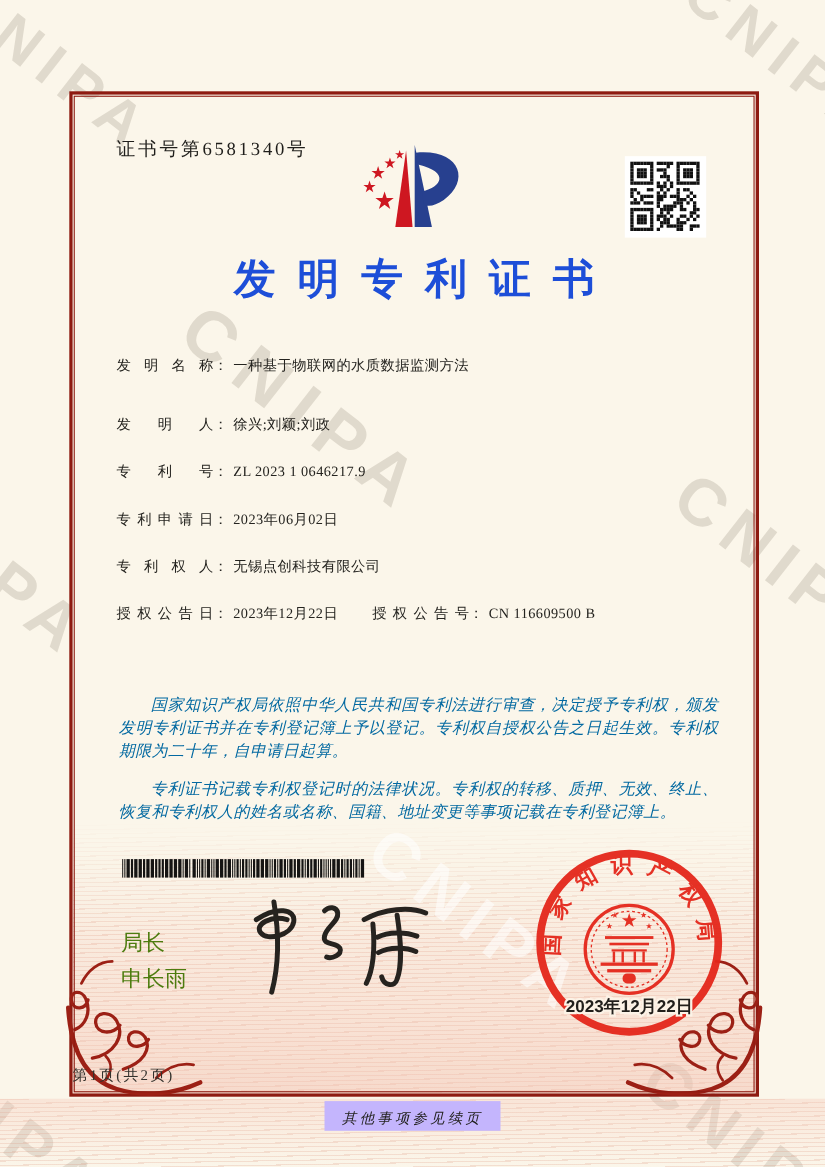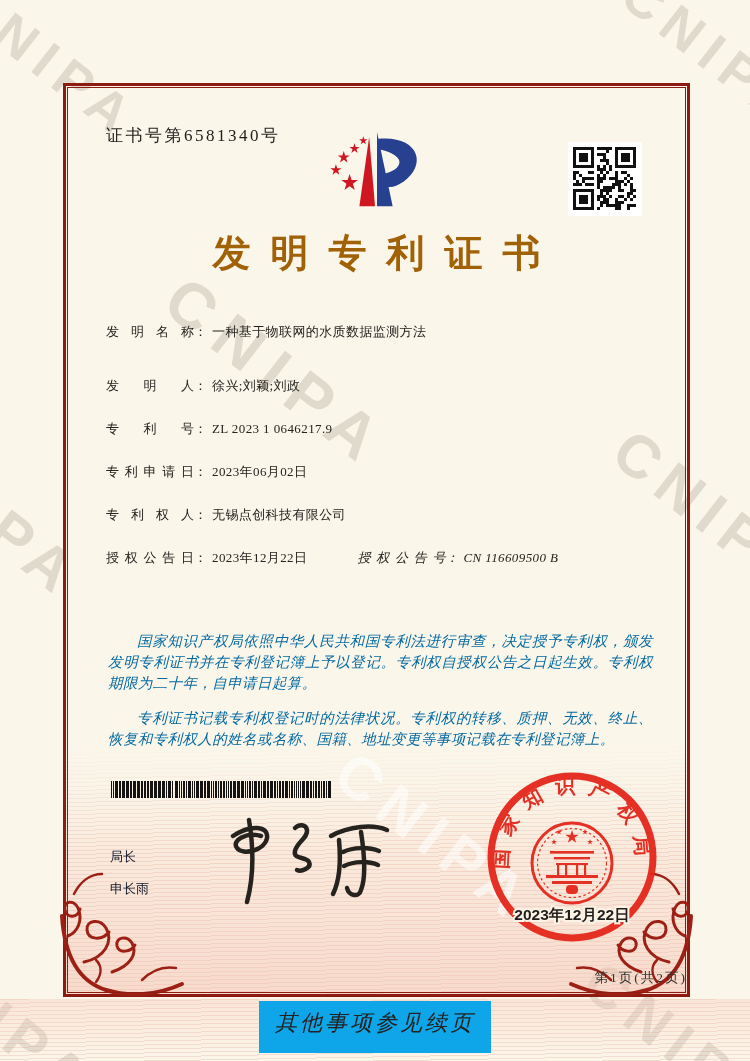--- a/index.html
+++ b/index.html
@@ -37,50 +37,50 @@
 
   .corner-orn{position:absolute;z-index:2;pointer-events:none;}
   .orn-left{left:-10px;bottom:-10px;}
   .orn-right{right:-10px;bottom:-10px;transform:scaleX(-1);}
 
   
   .cert-no{position:absolute;left:40px;top:38px;font-size:17px;letter-spacing:2.5px;color:#1f1e1b;z-index:4;}
   .logo{position:absolute;left:50%;transform:translateX(-50%);top:42px;width:120px;height:90px;z-index:4;}
   .qr-box{position:absolute;right:45px;top:56px;width:74px;height:74px;background:#fff;z-index:4;}
   .title{position:absolute;left:0;width:100%;top:142px;text-align:center;font-size:38px;
-         font-weight:600;letter-spacing:20px;text-indent:20px;color:#a16207;z-index:4;}
+         font-weight:600;letter-spacing:20px;text-indent:20px;color:#1d4ed8;z-index:4;}
 
   
   .fields{position:absolute;left:40px;top:233px;width:548px;font-size:13px;line-height:26px;z-index:4;}
   .field-row{margin:0 0 17px 0;}
   .field-row.first{margin-bottom:28px;}
   .field-row.addr{margin-bottom:9px;}
   .f-label{display:inline-block;width:88px;text-align:justify;text-align-last:justify;color:#24231f;}
   .f-colon{display:inline-block;width:18px;}
   .f-value{letter-spacing:.4px;color:#24231f;}
   .f-value.wrap{display:inline-block;width:436px;vertical-align:top;}
-  .pair2{margin-left:50px;font-style:italic;}
+  .pair2{margin-left:31px;}
 
   
   .paras{position:absolute;left:42px;top:545px;width:545px;z-index:4;}
   .paras p{margin:0;text-indent:2em;text-align:justify;font-style:italic;
            font-size:14.5px;line-height:21px;letter-spacing:.4px;color:#0369a1;}
   .paras p + p{margin-top:14px;}
 
   
   .barcode{position:absolute;left:45px;top:695px;width:224px;height:17px;z-index:4;}
-  .sig-labels{position:absolute;left:44px;top:756px;font-family:Liberation Mono, monospace;
-              font-size:13px;line-height:32px;color:#0f172a;z-index:4;}
+  .sig-labels{position:absolute;left:44px;top:756px;font-family:Liberation Serif, serif;
+              font-size:20px;line-height:32px;color:#4d7c0f;z-index:4;}
   .autograph{position:absolute;left:137px;top:728px;width:200px;height:95px;z-index:4;}
   .seal{position:absolute;left:420px;top:685px;width:172px;height:172px;z-index:5;opacity:.95;}
-  .page-num{position:absolute;left:0;width:100%;bottom:7px;text-align:right;
+  .page-num{position:absolute;left:0;width:100%;bottom:7px;text-align:left;
             font-size:13.5px;letter-spacing:2px;color:#33312c;z-index:4;}
 
-  .note-box{position:absolute;left:50%;transform:translateX(-50%);top:1001px;background:#0ea5e9;
-            padding:7px 16px 15px;font-size:22px;font-style:italic;letter-spacing:3px;
+  .note-box{position:absolute;left:50%;transform:translateX(-50%);top:1001px;background:#c4b5fd;
+            padding:7px 16px 2px;font-size:13px;font-style:italic;letter-spacing:3px;
             color:#23221f;z-index:6;white-space:nowrap;}
 </style>
 </head>
 <body>
 
 <div class="wm wm1">CNIPA</div>
 <div class="wm wm2">CNIPA</div>
 <div class="wm wm3">CNIPA</div>
 <div class="wm wm4">CNIPA</div>
 <div class="wm wm5">CNIPA</div>

